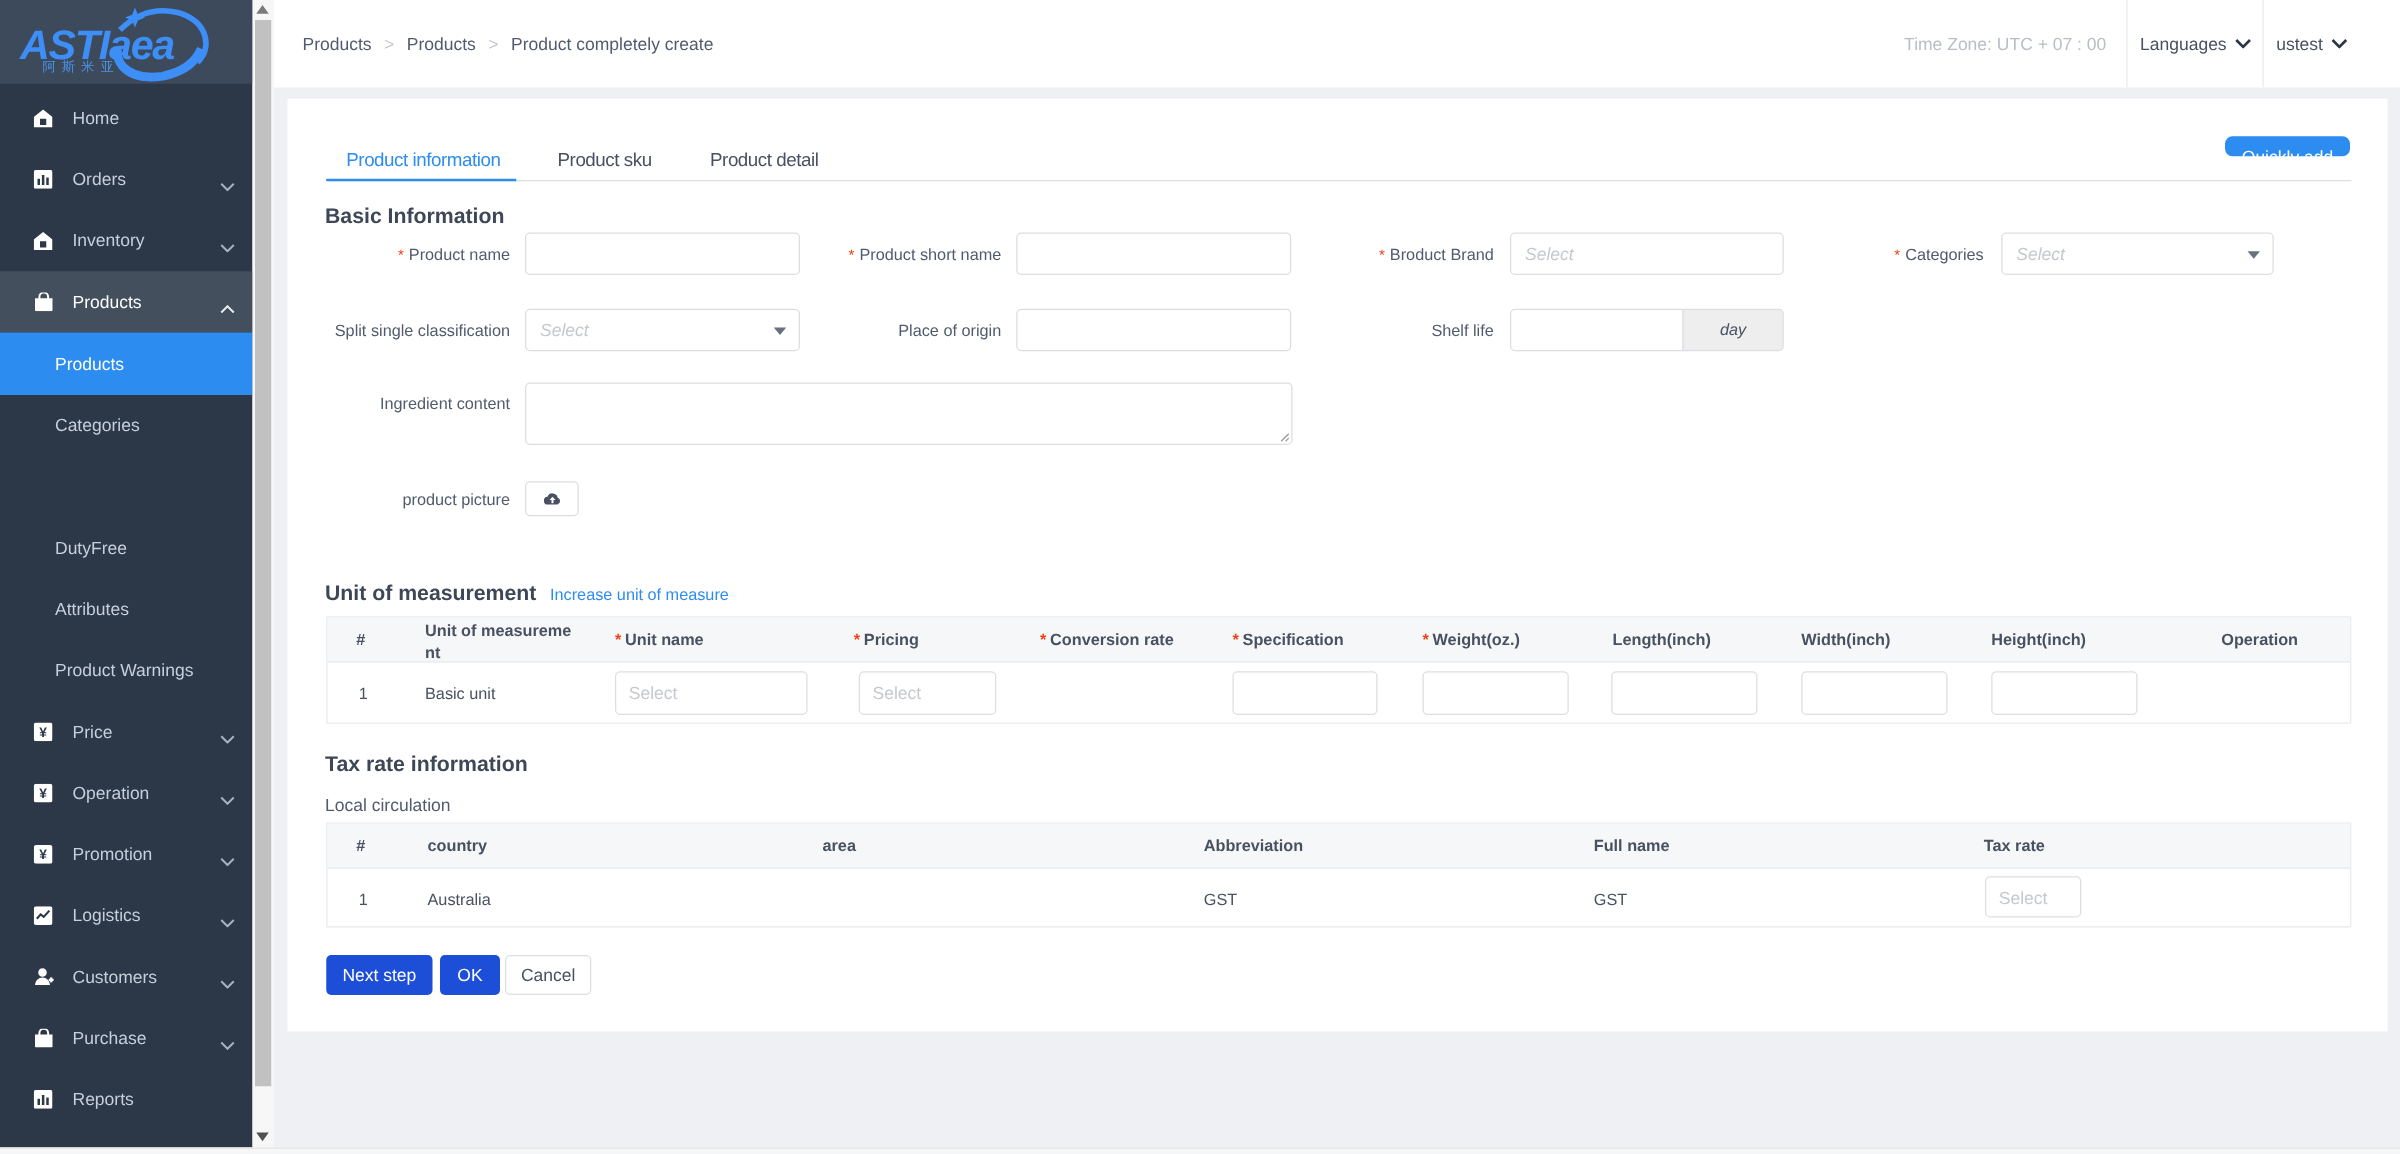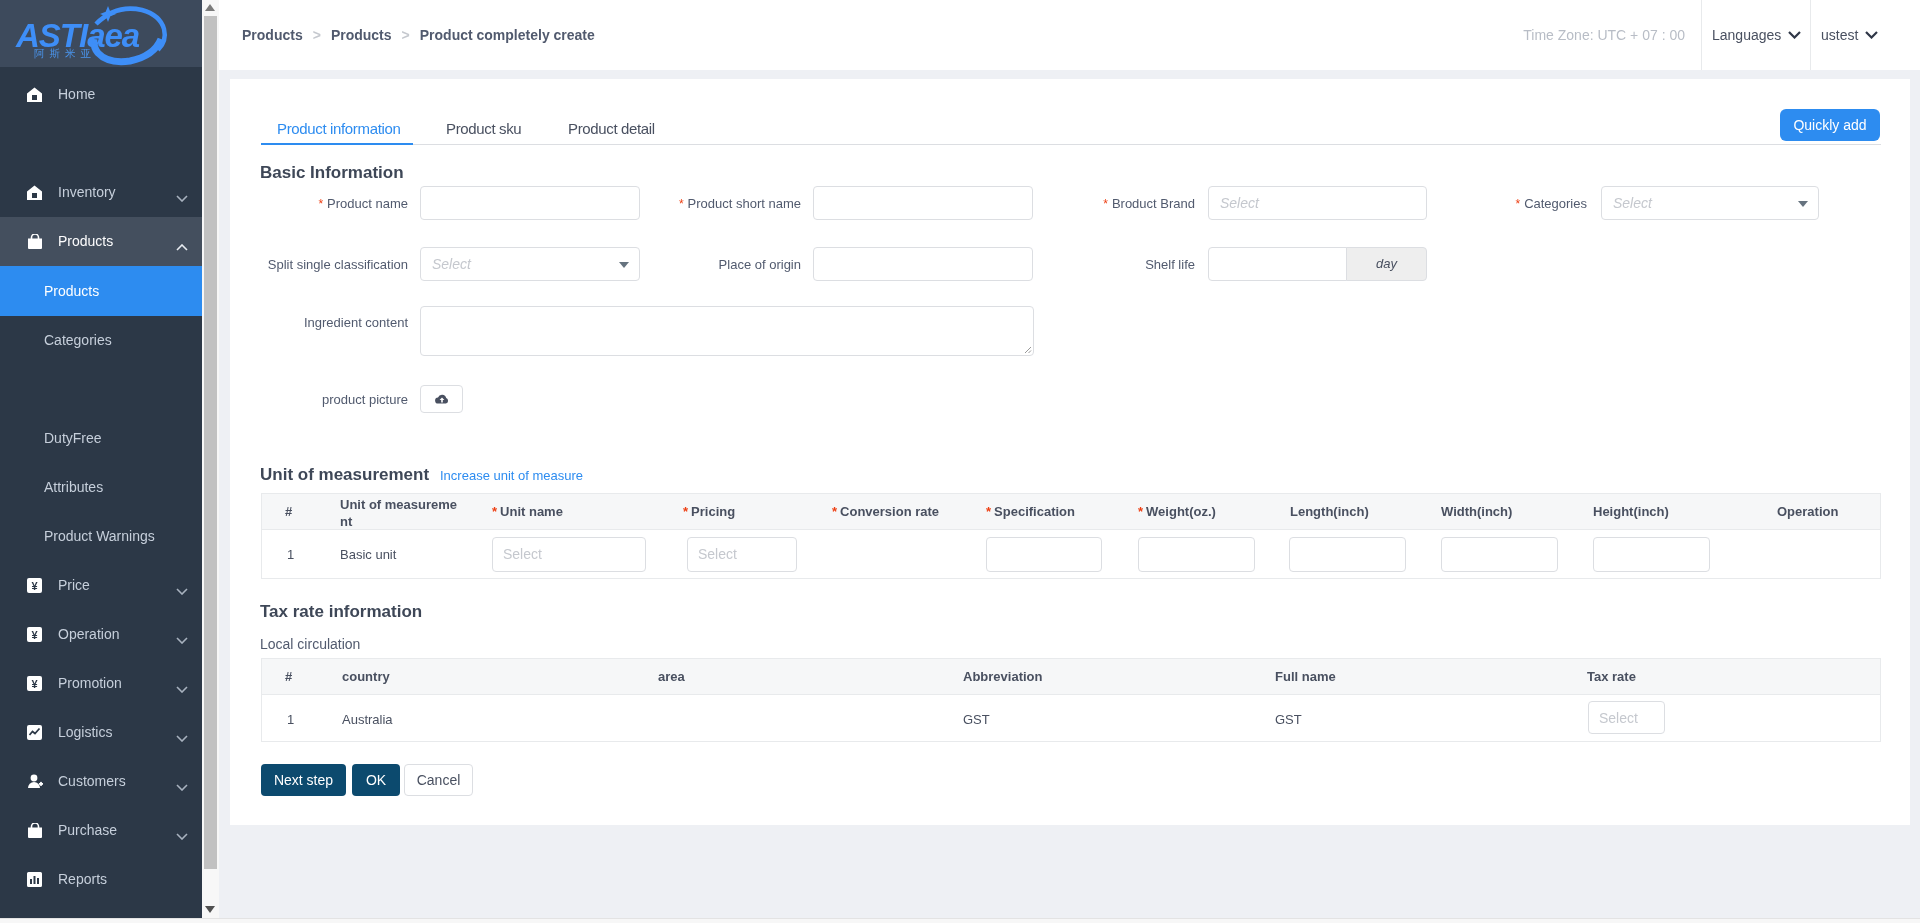--- a/index.html
+++ b/index.html
@@ -18,55 +18,55 @@
 
 
 #sbar { position:absolute; left:202px; top:0; width:17px; height:918px; background:#f7f7f7; }
 #sbar .thumb { position:absolute; left:2px; top:16px; width:13px; height:853px; background:#c1c1c1; }
 #sbar .arr { position:absolute; left:3px; width:0; height:0; border-left:5.5px solid transparent; border-right:5.5px solid transparent; }
 #sbar .up { top:4px; border-bottom:7px solid #7a7a7a; }
 #sbar .down { top:906px; border-top:7px solid #505050; }
 
 
 #header { position:absolute; left:219px; top:0; width:1701px; height:70px; background:#fff; }
-#crumb { position:absolute; left:23px; top:0; height:70px; line-height:70px; font-size:14px; color:#515a6e;font-weight:bold; }
+#crumb { position:absolute; left:23px; top:0; height:70px; line-height:70px; font-size:14px; color:#515a6e; }
 #crumb .sep { color:#c5c8ce; margin:0 10px; }
 #tz { position:absolute; right:235px; top:0; height:70px; line-height:70px; font-size:14px; color:#b8bdc6; }
 .hdiv { position:absolute; top:0; width:1px; height:70px; background:#e8eaec; }
 #lang { position:absolute; left:1493px; top:0; height:70px; line-height:70px; font-size:14px; color:#495060; }
 #user { position:absolute; left:1602px; top:0; height:70px; line-height:70px; font-size:14px; color:#495060; }
 .hchev { position:relative; top:-1px; margin-left:7px; display:inline-block; }
 
 
 #card { position:absolute; left:230px; top:79px; width:1680px; height:746px; background:#fff; }
 .tabline { position:absolute; left:32px; top:65px; width:1619px; height:1px; background:#dcdee2; }
 .tabu { position:absolute; left:31px; top:64px; width:152px; height:2px; background:#2d8cf0; }
 .tab { position:absolute; top:41px; font-size:15px; letter-spacing:-0.35px; color:#495060; }
 .tab.on { color:#2d8cf0; }
 #promo { position:absolute; right:132px; top:36px; font-size:16px; color:#2d8cf0; }
-#quick { position:absolute; left:1550px; top:30px; width:100px; height:32px; background:#2d8cf0; border-radius:6px; color:#fff; font-size:14px; text-align:center; line-height:32px; }
+#quick { position:absolute; left:1550px; top:30px; width:100px; height:16px; background:#2d8cf0; border-radius:6px; color:#fff; font-size:14px; text-align:center; line-height:32px; }
 .h2 { position:absolute; left:30px; font-size:17px; font-weight:bold; color:#3e4757; }
 .lab { position:absolute; font-size:13px; color:#515a6e; text-align:right; }
 .lab .st { color:#ed4014; margin-right:4px; font-size:12px; }
 .inp { position:absolute; height:34px; border:1px solid #dcdee2; border-radius:4px; background:#fff;font-style:italic; }
 .inp.ph::before { content:"Select"; position:absolute; left:11px; top:8px; font-size:14px; color:#c5c8ce; }
 .tri { position:absolute; right:10px; top:14px; width:0; height:0; border-left:5.5px solid transparent; border-right:5.5px solid transparent; border-top:6.5px solid #66737f; }
 .blink { color:#2d8cf0; }
 
 
 .tbl { position:absolute; left:31px; width:1620px; border:1px solid #e8eaec; }
 .thead { position:absolute; left:0; top:0; width:100%; background:#f6f7f8; border-bottom:1px solid #e8eaec; }
 .th { position:absolute; font-size:13px; font-weight:bold; color:#495060; }
 .td { position:absolute; font-size:13px; color:#495060; }
 .st2 { color:#ed4014; font-weight:bold; margin-right:3px; }
 .sin { position:absolute; height:35px; border:1px solid #dcdee2; border-radius:4px; background:#fff; }
 .sin.ph::before { content:"Select"; position:absolute; left:10px; top:8px; font-size:14px; color:#c5c8ce; }
 
 .btn { position:absolute; height:32px; border-radius:4px; font-size:14px; text-align:center; line-height:32px; }
-.btn.blue { background:#0c4a6e; color:#fff; }
+.btn.blue { background:#1d4ed8; color:#fff; }
 .btn.plain { background:#fff; color:#495060; border:1px solid #dcdee2; line-height:30px; }
 
 #bottombar { position:absolute; left:0; top:918px; width:1920px; height:5px; background:#f7f7f7; border-top:1px solid #e3e3e3; }
 </style>
 </head>
 <body>
 
 <div id="sidebar">
   <div id="logo">
     <svg width="202" height="67" viewBox="0 0 202 67">
@@ -77,20 +77,29 @@
         <text x="16" y="47" font-family="Liberation Sans" font-style="italic" font-weight="bold" font-size="33" letter-spacing="-1" fill="#3e8ef7">ASTIaea</text>
         <text x="34" y="57" font-family="Liberation Sans" font-size="10.5" fill="#4a94ec" letter-spacing="5">阿斯米亚</text>
       </g>
     </svg>
   </div>
   <div class="mi" style="top:70px">
       <span class="ico"><svg width="15" height="15" viewBox="0 0 15 15">
           <path fill="#fff" fill-rule="evenodd" d="M7.5 0.5 L15 6.5 V15 H0 V6.5 Z M5 8 H10 V13 H5 Z"></path>
         </svg></span>
       <span class="txt">Home</span>
+    </div>
+  <div class="mi" style="top:119px">
+      <span class="ico"><svg width="15" height="15" viewBox="0 0 15 15">
+          <path fill="#fff" fill-rule="evenodd" d="M1.5 0 H13.5 A1.5 1.5 0 0 1 15 1.5 V13.5 A1.5 1.5 0 0 1 13.5 15 H1.5 A1.5 1.5 0 0 1 0 13.5 V1.5 A1.5 1.5 0 0 1 1.5 0 Z M3 7 H5 V12 H3 Z M6.5 4 H8.5 V12 H6.5 Z M10 6 H12 V12 H10 Z"></path>
+        </svg></span>
+      <span class="txt">Orders</span>
+      <span class="chev"><svg width="12" height="7" viewBox="0 0 12 7">
+          <polyline points="1,1 6,6 11,1" fill="none" stroke="#a8b2bf" stroke-width="1.6"></polyline>
+        </svg></span>
     </div>
   <div class="mi" style="top:168px">
       <span class="ico"><svg width="15" height="15" viewBox="0 0 15 15">
           <path fill="#fff" fill-rule="evenodd" d="M7.5 0.5 L15 6.5 V15 H0 V6.5 Z M5 8 H10 V13 H5 Z"></path>
         </svg></span>
       <span class="txt">Inventory</span>
       <span class="chev"><svg width="12" height="7" viewBox="0 0 12 7">
           <polyline points="1,1 6,6 11,1" fill="none" stroke="#a8b2bf" stroke-width="1.6"></polyline>
         </svg></span>
     </div>

